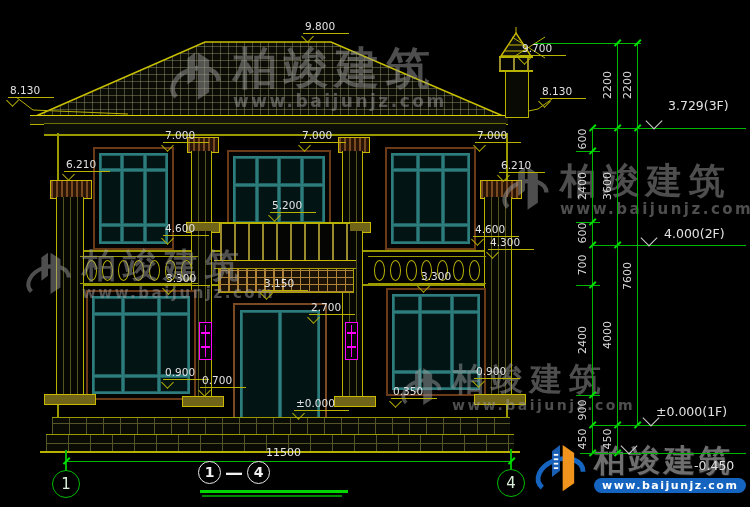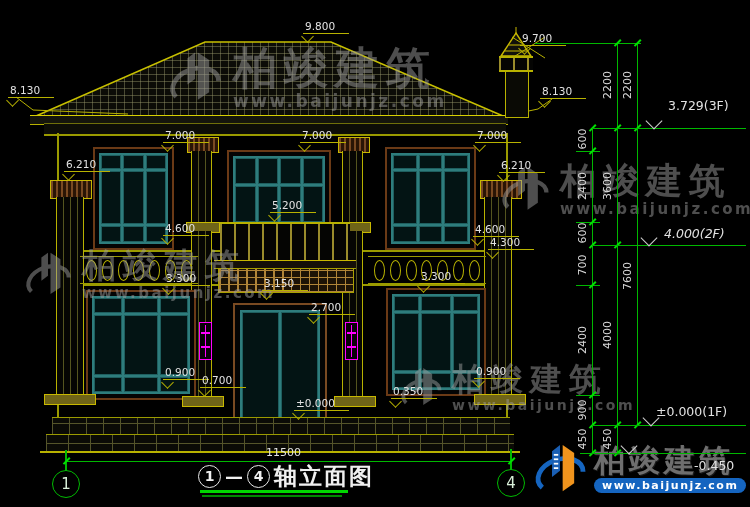--- a/index.html
+++ b/index.html
@@ -249,21 +249,20 @@
   <div class="tick" style="left:62px;top:460px;"></div>
   <div class="tick" style="left:507px;top:460px;"></div>
   <div class="abs" style="left:266px;top:446px;color:#e2e2e2;font-size:11px;">11500</div>
   <div class="bubble" style="left:52px;top:470px;">1</div>
   <div class="bubble" style="left:497px;top:469px;">4</div>
 
   <div class="titlebar" style="left:198px;top:461px;">
     <span class="tcirc">1</span>
     <span class="tdash">—</span>
     <span class="tcirc">4</span>
-    <span class="ttext">轴立面图</span>
   </div>
   <div class="abs" style="left:200px;top:490px;width:148px;height:3px;background:#00d800;"></div>
   <div class="abs" style="left:202px;top:495px;width:140px;height:1.5px;background:#008800;"></div>
 
   <div class="wm" style="left:165px;top:45px;">
     <svg width="60" height="66" viewBox="0 0 60 70">
       <path d="M10 55 A25 17 -18 1 1 55 38" stroke="#9b9b9b" stroke-width="5" fill="none"></path>
       <path d="M22 14 L30 8 L30 36 L22 42 Z" fill="#9b9b9b"></path>
       <path d="M33 8 L45 16 L45 50 L33 58 Z" fill="#9b9b9b"></path>
     </svg>
@@ -354,21 +353,21 @@
       <div class="chainlabel" style="left: 586px; top: 179px;">3600</div>
       <div class="chainlabel" style="left: 586px; top: 328px;">4000</div>
       <div class="chainlabel" style="left: 586px; top: 432px;">450</div>
       <div class="greenline" style="left: 637px; top: 43px; width: 1.2px; height: 382px;"></div>
       <div class="tick" style="left: 632.5px; top: 42px;"></div>
       <div class="tick" style="left: 632.5px; top: 127px;"></div>
       <div class="tick" style="left: 632.5px; top: 424px;"></div>
       <div class="chainlabel" style="left: 606px; top: 78px;">2200</div>
       <div class="chainlabel" style="left: 606px; top: 269px;">7600</div>
       <div class="abs dimlabel" style="left: 303px; top: 20px;">9.800<div class="vee"></div></div>
-      <div class="abs dimlabel" style="left: 520px; top: 32px;">9.700<div class="vee"></div></div>
+      <div class="abs dimlabel" style="left: 520px; top: 42px;">9.700<div class="vee"></div></div>
       <div class="abs dimlabel" style="left: 8px; top: 84px;">8.130<div class="vee"></div></div>
       <div class="abs dimlabel" style="left: 540px; top: 85px;">8.130<div class="vee"></div></div>
       <div class="abs dimlabel" style="left: 163px; top: 129px;">7.000<div class="vee"></div></div>
       <div class="abs dimlabel" style="left: 300px; top: 129px;">7.000<div class="vee"></div></div>
       <div class="abs dimlabel" style="left: 475px; top: 129px;">7.000<div class="vee"></div></div>
       <div class="abs dimlabel" style="left: 64px; top: 158px;">6.210<div class="vee"></div></div>
       <div class="abs dimlabel" style="left: 499px; top: 159px;">6.210<div class="vee"></div></div>
       <div class="abs dimlabel" style="left: 270px; top: 199px;">5.200<div class="vee"></div></div>
       <div class="abs dimlabel" style="left: 163px; top: 222px;">4.600<div class="vee"></div></div>
       <div class="abs dimlabel" style="left: 473px; top: 223px;">4.600<div class="vee"></div></div>
@@ -379,21 +378,21 @@
       <div class="abs dimlabel" style="left: 309px; top: 301px;">2.700<div class="vee"></div></div>
       <div class="abs dimlabel" style="left: 163px; top: 366px;">0.900<div class="vee"></div></div>
       <div class="abs dimlabel" style="left: 200px; top: 374px;">0.700<div class="vee"></div></div>
       <div class="abs dimlabel" style="left: 474px; top: 365px;">0.900<div class="vee"></div></div>
       <div class="abs dimlabel" style="left: 391px; top: 385px;">0.350<div class="vee"></div></div>
       <div class="abs dimlabel" style="left: 294px; top: 397px;">±0.000<div class="vee"></div></div>
       <div class="greenline" style="left: 592px; top: 128px; width: 154px; height: 1.2px;"></div>
       <div class="lvltext" style="left: 668px; top: 98px;">3.729(3F)</div>
       <div class="wvee" style="left: 648px; top: 115px;"></div>
       <div class="greenline" style="left: 592px; top: 245px; width: 154px; height: 1.2px;"></div>
-      <div class="lvltext" style="left: 664px; top: 226px; font-style: italic;">4.000(2F)</div>
+      <div class="lvltext" style="left: 664px; top: 226px;">4.000(2F)</div>
       <div class="wvee" style="left: 643px; top: 232px;"></div>
       <div class="greenline" style="left: 592px; top: 425px; width: 154px; height: 1.2px;"></div>
       <div class="lvltext" style="left: 656px; top: 404px;">±0.000(1F)</div>
       <div class="wvee" style="left: 645px; top: 412px;"></div>
       <div class="greenline" style="left: 580px; top: 453px; width: 166px; height: 1.2px;"></div>
       <div class="lvltext" style="left: 694px; top: 458px;">-0.450</div>
       <div class="wvee" style="left: 623px; top: 440px;"></div>
     </div>
 </div>
 

